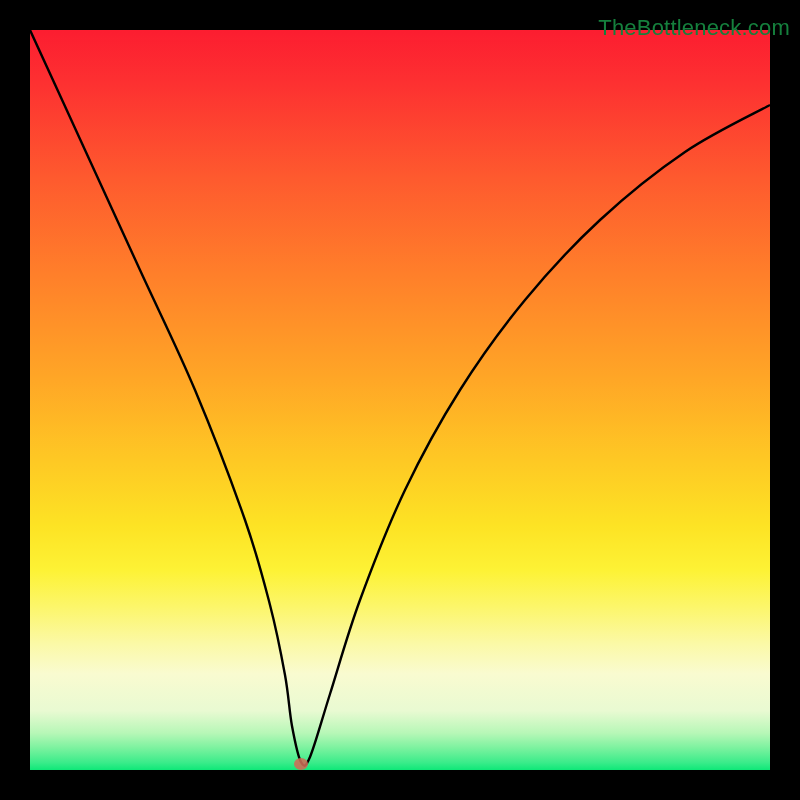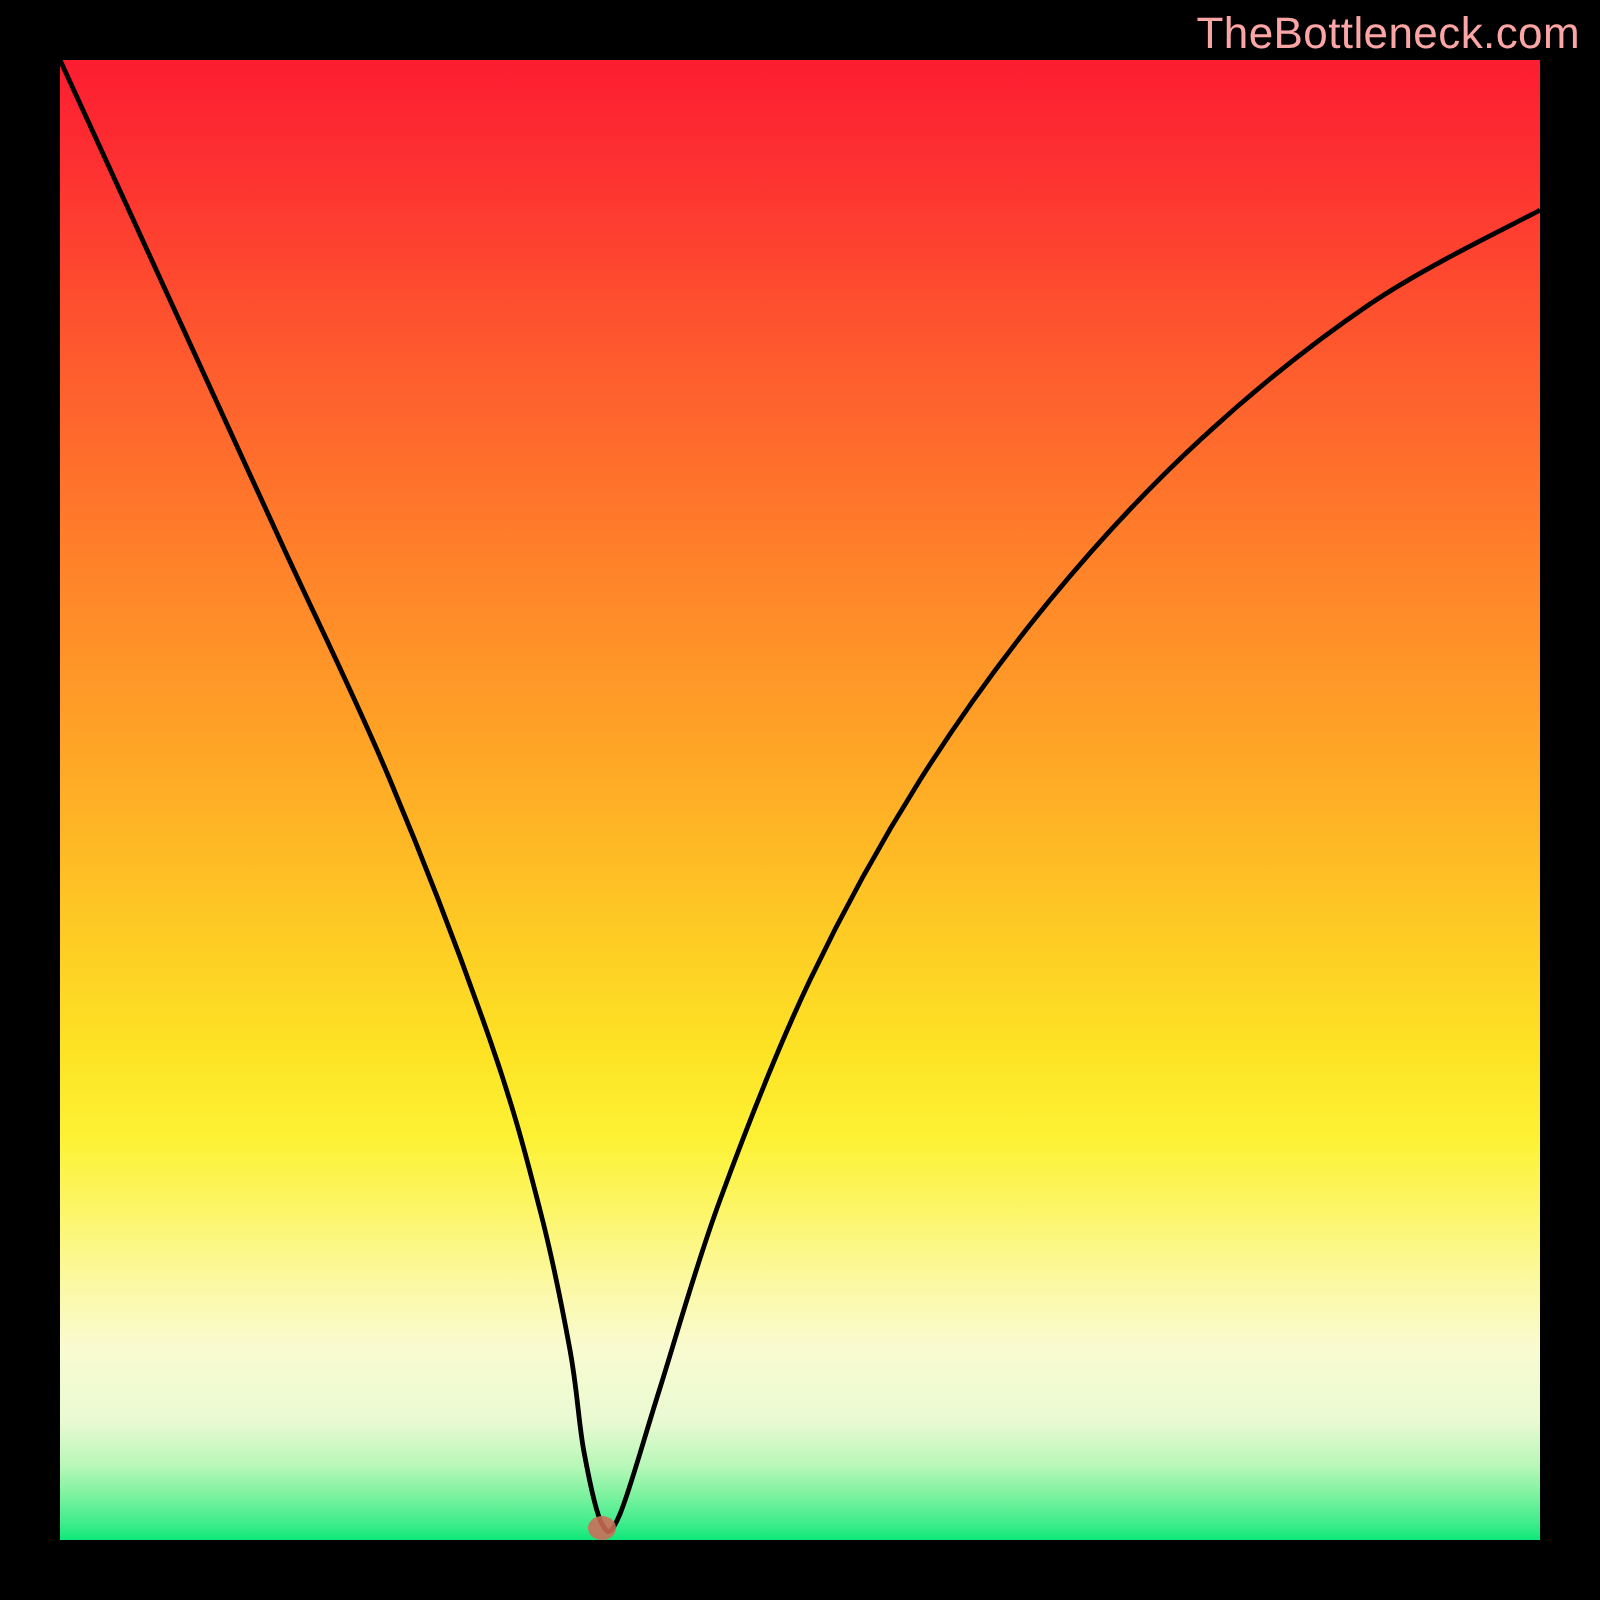--- a/index.html
+++ b/index.html
@@ -12,23 +12,23 @@
     overflow: hidden;
   }
   .frame {
     position: relative;
     width: 800px;
     height: 800px;
     background: #000;
   }
   .watermark {
     position: absolute;
-    top: 4px;
+    top: 15px;
     right: 10px;
-    color: #fca5a5;
+    color: #15803d;
     font-size: 22px;
     font-weight: 500;
     letter-spacing: 0.2px;
     z-index: 20;
     user-select: none;
   }
   .plot-area {
     position: absolute;
     left: 30px;
     top: 30px;

